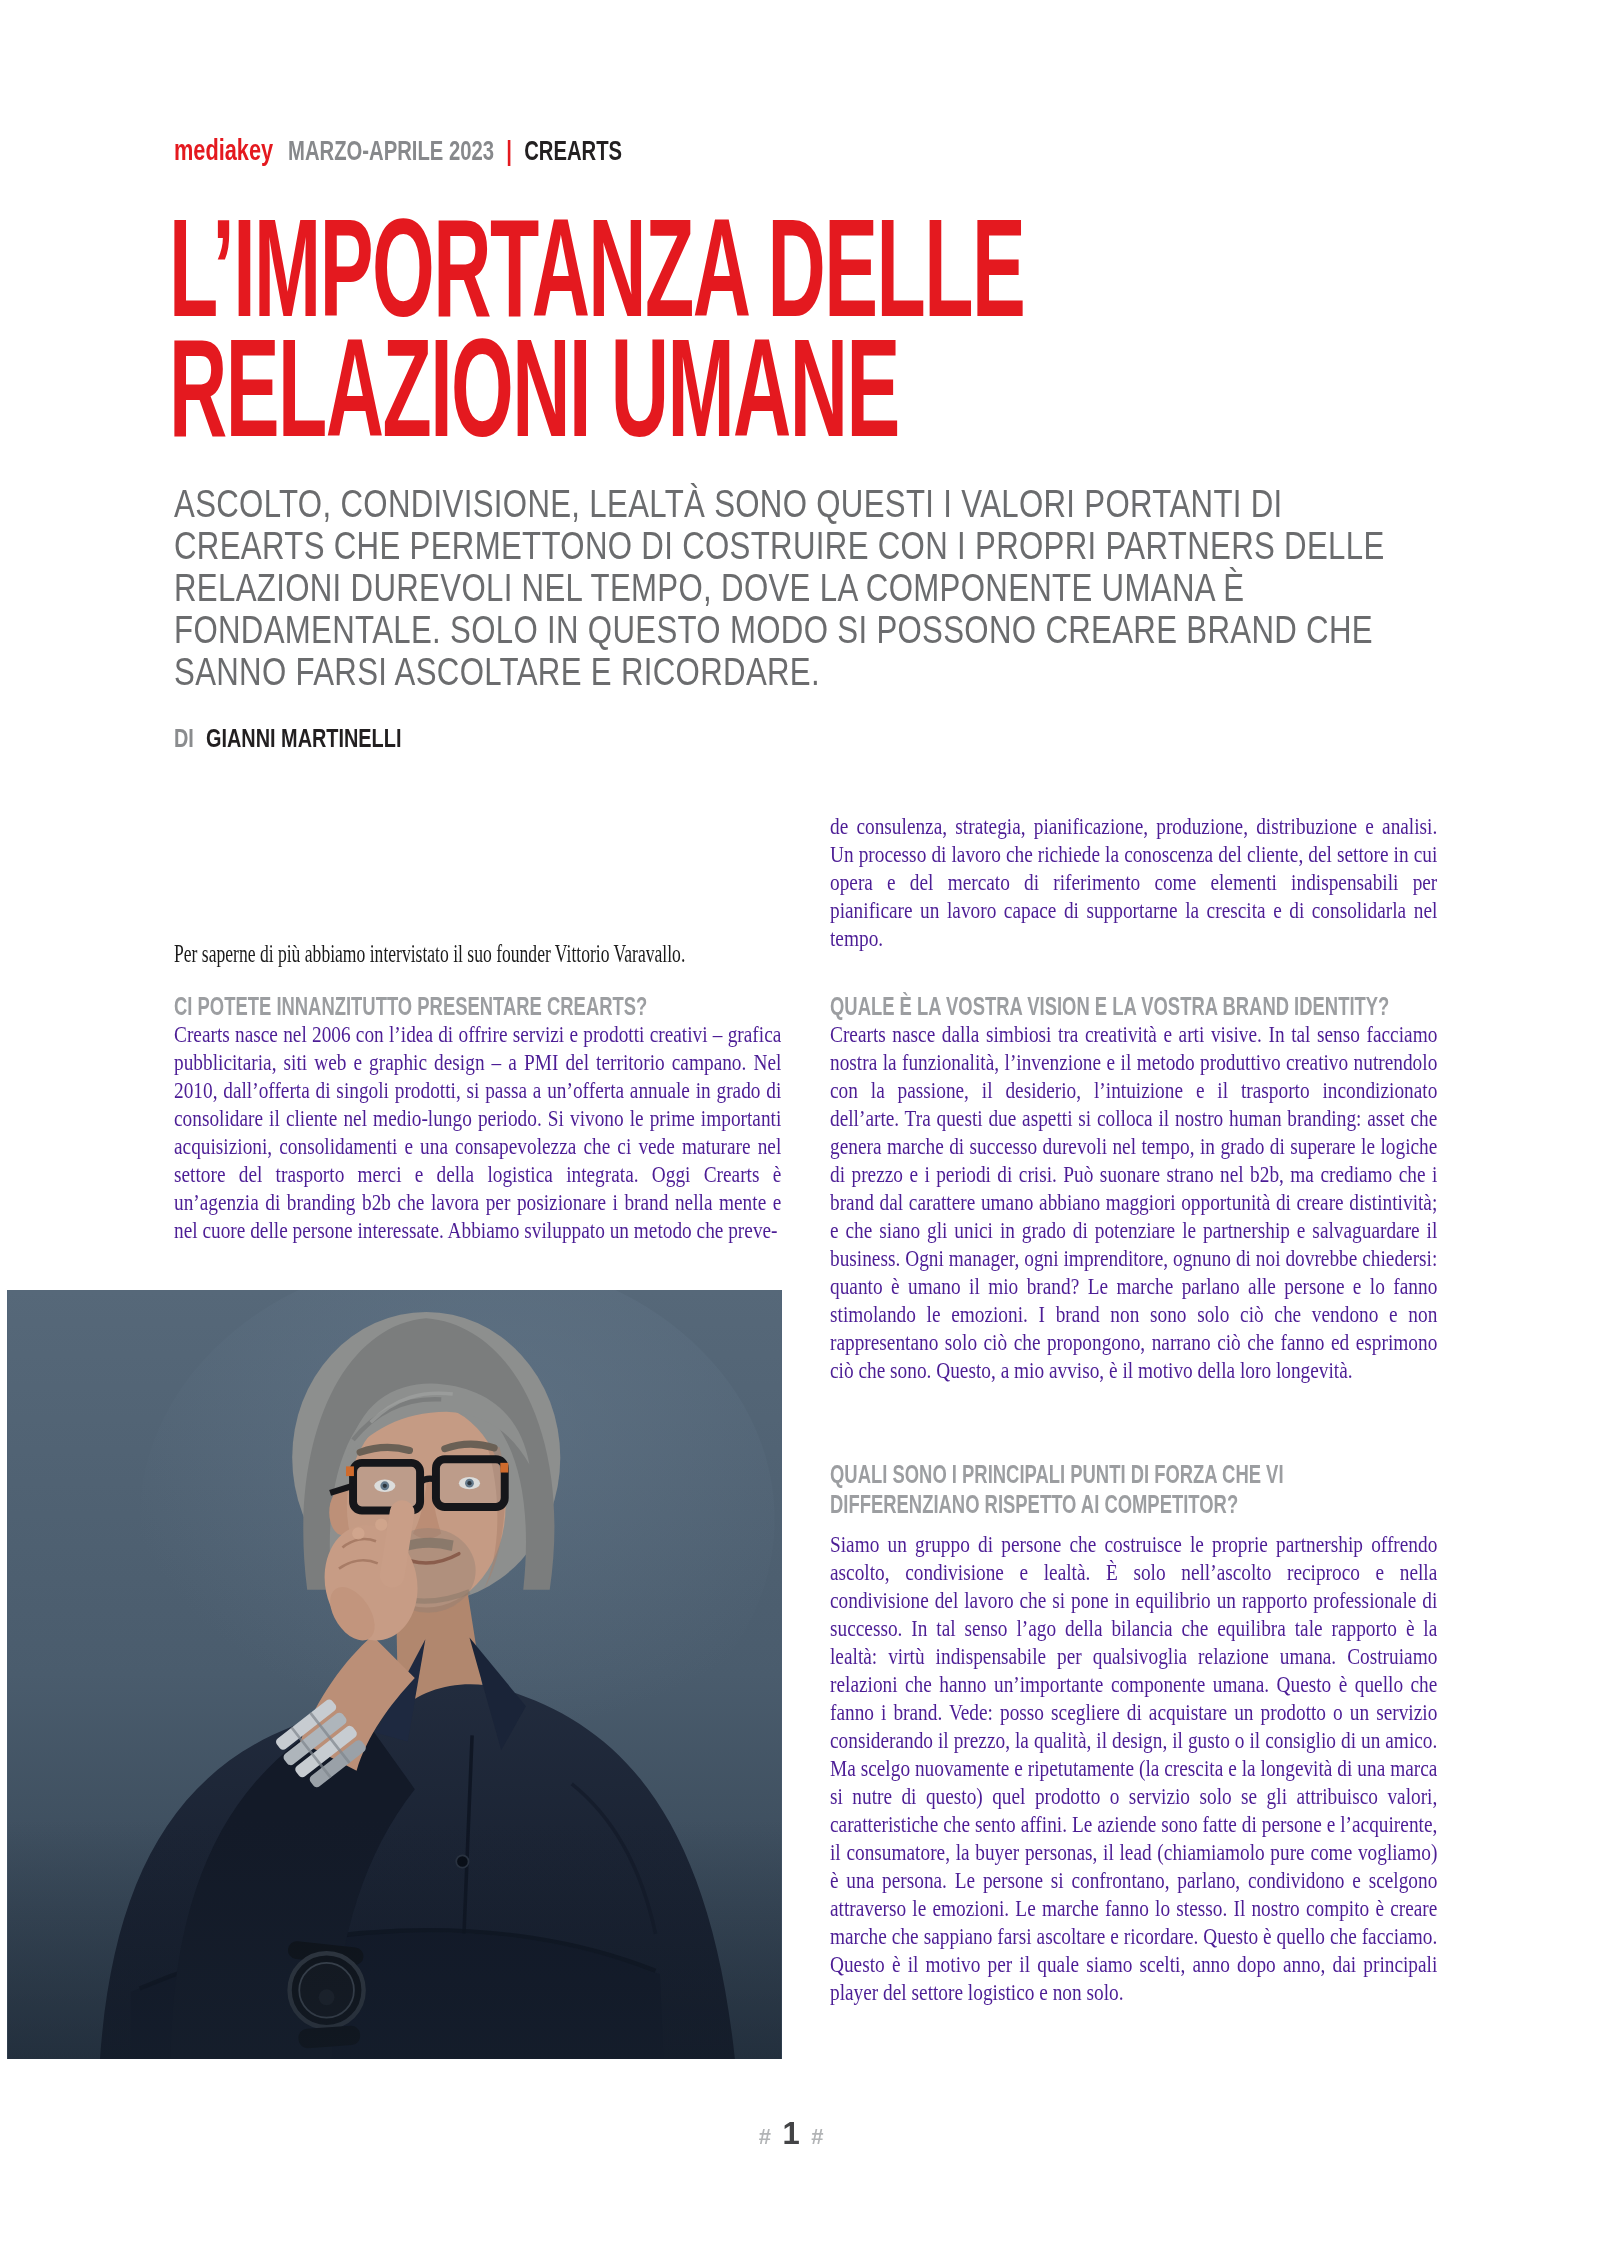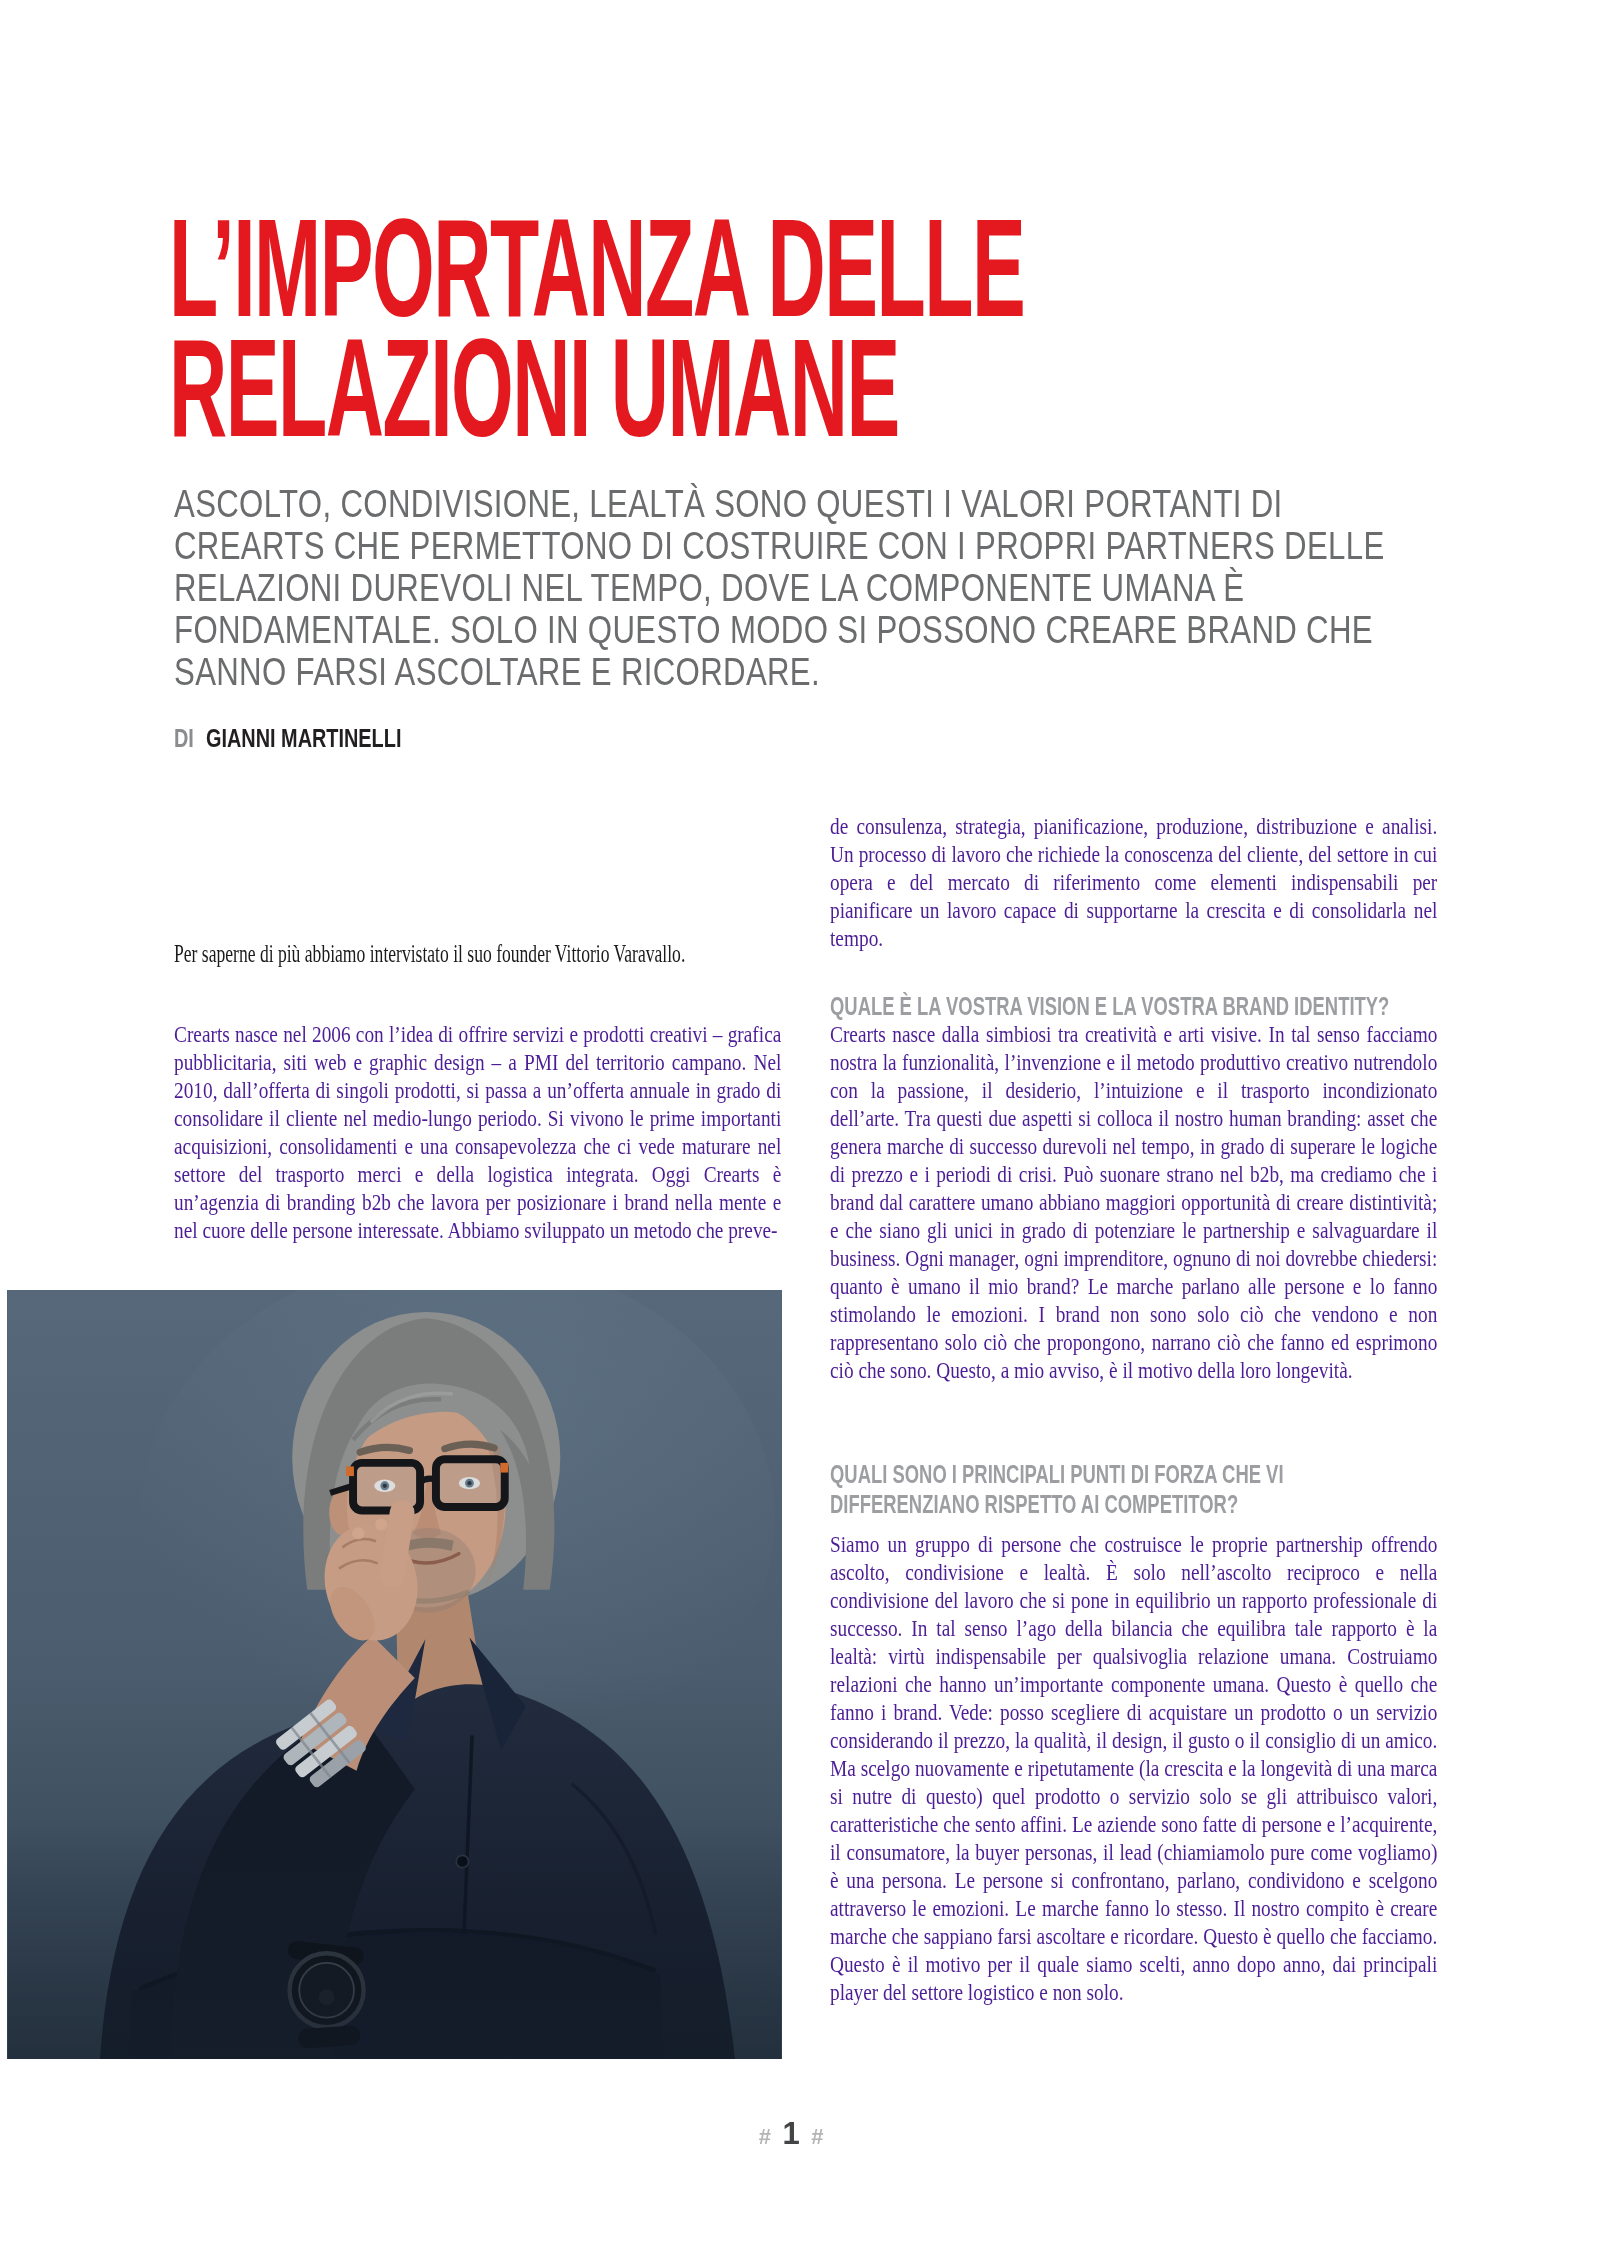--- a/index.html
+++ b/index.html
@@ -63,20 +63,28 @@
   
   .folio{left:791px;top:2116px;transform:translateX(-50%);display:flex;align-items:baseline;gap:11.5px;white-space:nowrap;}
   .folio .hash{color:#b2b4b6;font-size:22px;font-weight:bold;}
   .folio .num{color:#434446;font-size:31px;font-weight:bold;}
 </style>
 </head>
 <body>
 
 <div class="page">
 
+  <div class="abs kicker">
+    <span class="inner sx">
+      <span class="brand">mediakey</span>
+      <span class="issue">MARZO-APRILE 2023</span>
+      <span class="divider">|</span>
+      <span class="section">CREARTS</span>
+    </span>
+  </div>
 
   <div class="abs headline">
     <span class="inner sx">
       <div>L’IMPORTANZA DELLE</div>
       <div>RELAZIONI UMANE</div>
     </span>
   </div>
 
   <div class="abs standfirst">
     <span class="inner sx">ASCOLTO, CONDIVISIONE, LEALTÀ SONO QUESTI I VALORI PORTANTI DI CREARTS CHE PERMETTONO DI COSTRUIRE CON I PROPRI PARTNERS DELLE RELAZIONI DUREVOLI NEL TEMPO, DOVE LA COMPONENTE UMANA È FONDAMENTALE. SOLO IN QUESTO MODO SI POSSONO CREARE BRAND CHE SANNO FARSI ASCOLTARE E RICORDARE.</span>
@@ -84,20 +92,23 @@
 
   <div class="abs byline">
     <span class="inner sx">
       <span class="prefix">DI</span>
       <span class="name">GIANNI MARTINELLI</span>
     </span>
   </div>
 
   <div class="abs intro-follow">
     <span class="inner sx">Per saperne di più abbiamo intervistato il suo founder Vittorio Varavallo.</span>
+  </div>
+  <div class="abs question q1">
+    <span class="inner sx">CI POTETE INNANZITUTTO PRESENTARE CREARTS?</span>
   </div>
   <div class="abs body-text a1">
     <span class="inner sx">Crearts nasce nel 2006 con l’idea di offrire servizi e prodotti creativi – grafica pubblicitaria, siti web e graphic design – a PMI del territorio campano. Nel 2010, dall’offerta di singoli prodotti, si passa a un’offerta annuale in grado di consolidare il cliente nel medio-lungo periodo. Si vivono le prime importanti acquisizioni, consolidamenti e una consapevolezza che ci vede maturare nel settore del trasporto merci e della logistica integrata. Oggi Crearts è un’agenzia di branding b2b che lavora per posizionare i brand nella mente e nel cuore delle persone interessate. Abbiamo sviluppato un metodo che preve-</span>
   </div>
 
   <div class="abs photo">
     <svg viewBox="0 0 878 872" xmlns="http://www.w3.org/2000/svg">
       <defs>
         <linearGradient id="bgGrad" x1="0" y1="0" x2="0" y2="1">
           <stop offset="0" stop-color="#566879"></stop>

